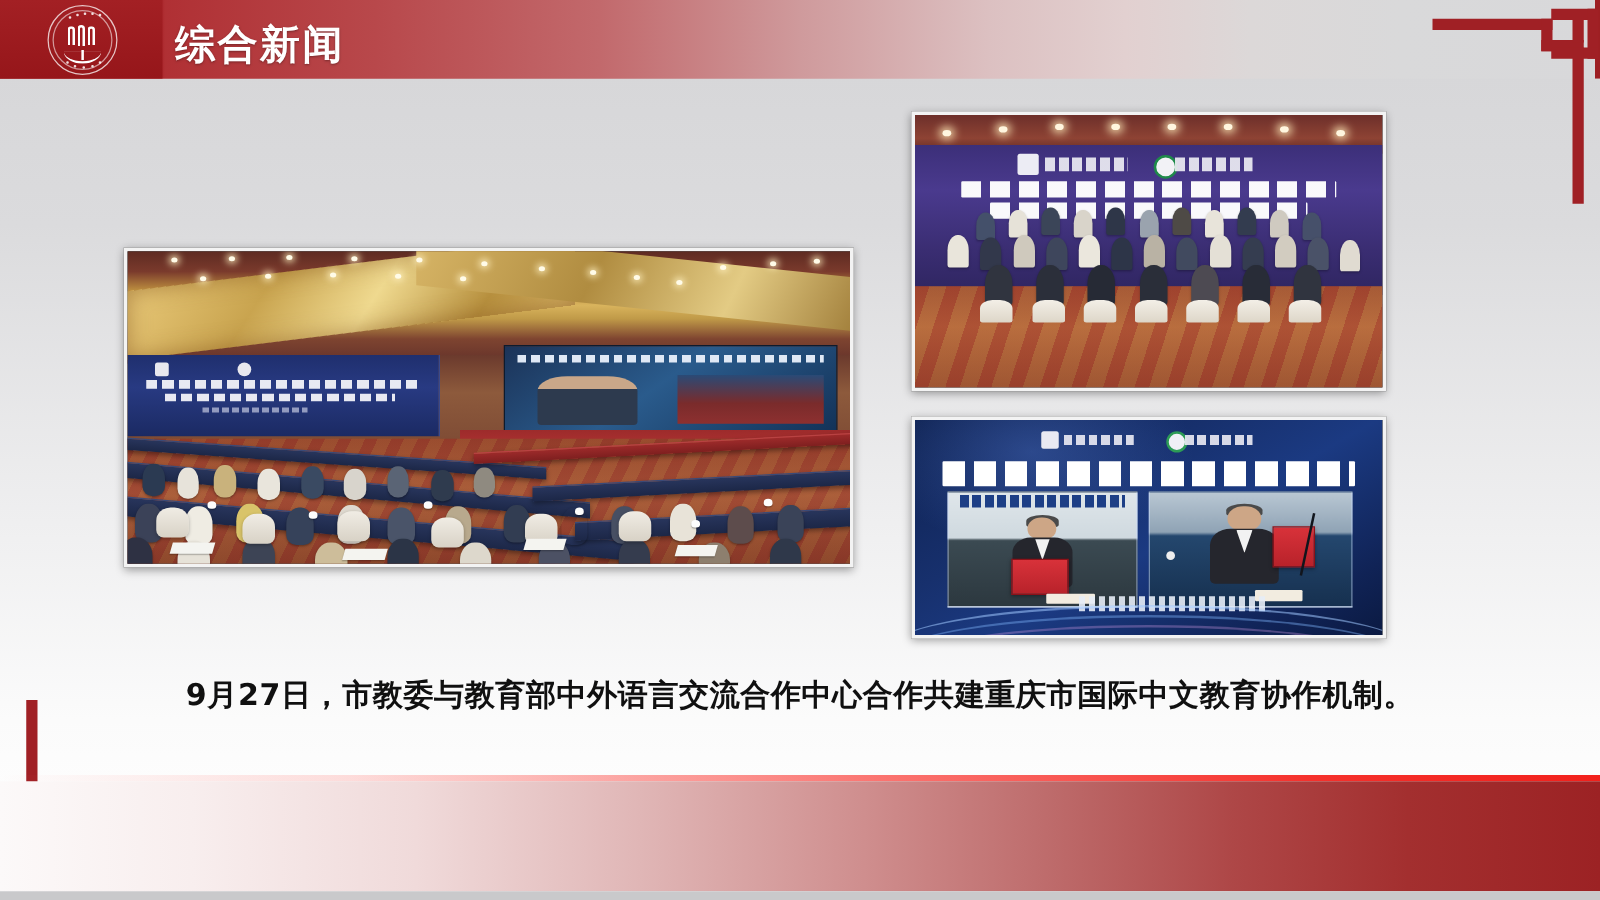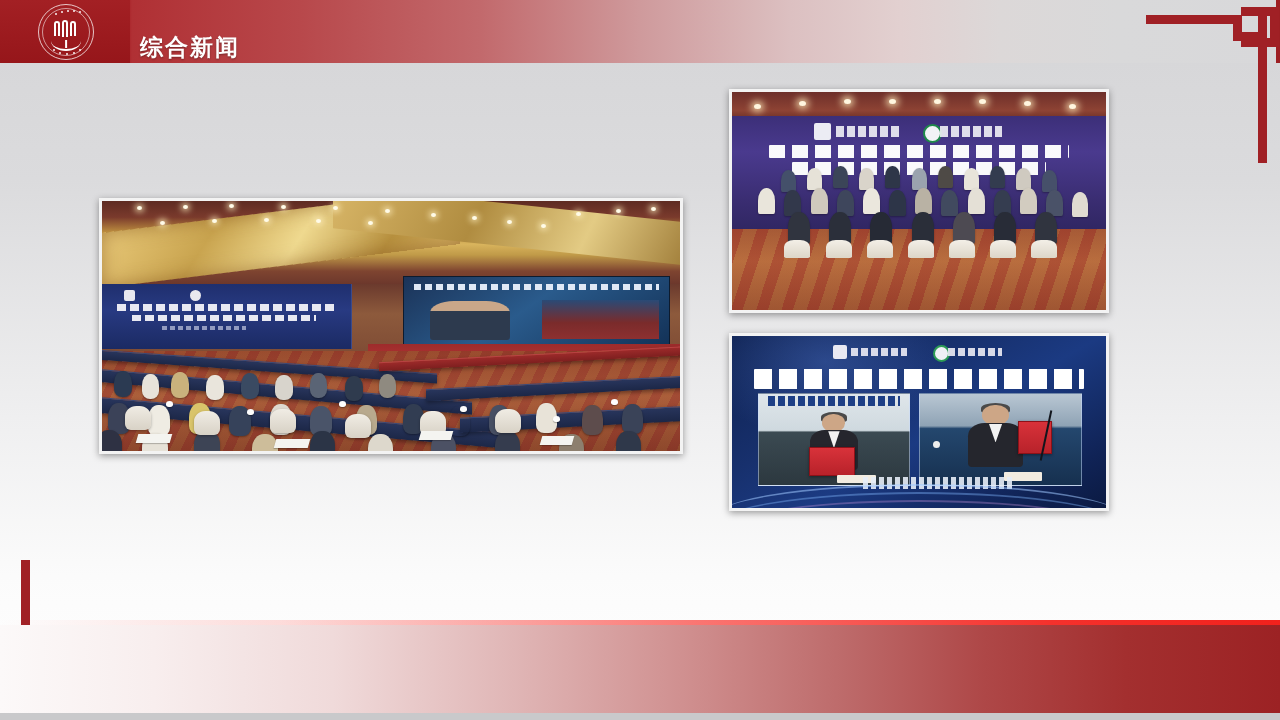--- a/index.html
+++ b/index.html
@@ -60,22 +60,22 @@
   }
   .seal-book:after{
     content:"";position:absolute;left:50%;top:-1px;width:1.8px;height:8px;
     background:#fff;transform:translateX(-50%);
   }
   .seal-top-text,.seal-bot-text{
     position:absolute;left:0;top:0;width:100%;height:100%;
   }
   .seal-dot{position:absolute;width:1.6px;height:1.6px;background:rgba(255,255,255,.85);border-radius:50%;}
   #header-title{
-    position:absolute;left:140px;top:16px;height:63px;line-height:63px;
-    color:#ffffff;font-size:23px;font-weight:bold;letter-spacing:2px;
+    position:absolute;left:140px;top:4px;height:63px;line-height:63px;
+    color:#ffffff;font-size:32px;font-weight:bold;letter-spacing:2px;
     text-shadow:0 1px 2px rgba(0,0,0,.35);
     font-family:"DejaVu Sans","Liberation Sans",sans-serif;
     white-space:nowrap;
   }
 
   
   .orn{position:absolute;}
   .orn span{position:absolute;background:#a02025;display:block;}
 
   #orn-tr{right:0px;top:7px;width:134px;height:160px;}
@@ -600,18 +600,19 @@
       <div class="sg-date"></div>
 
       <div class="sg-wave">
         <b style="bottom:-48px;"></b>
         <b style="bottom:-56px;border-top-color:rgba(120,170,240,.45);"></b>
         <b style="bottom:-64px;border-top-color:rgba(200,150,220,.35);"></b>
       </div>
     </div>
   </div>
 
+  <div id="caption">9月27日，市教委与教育部中外语言交流合作中心合作共建重庆市国际中文教育协作机制。</div>
 
   <div id="bottom-line"></div>
   <div id="bottom-band"></div>
   <div id="bottom-foot"></div>
 
 </div>
 
 </body></html>

